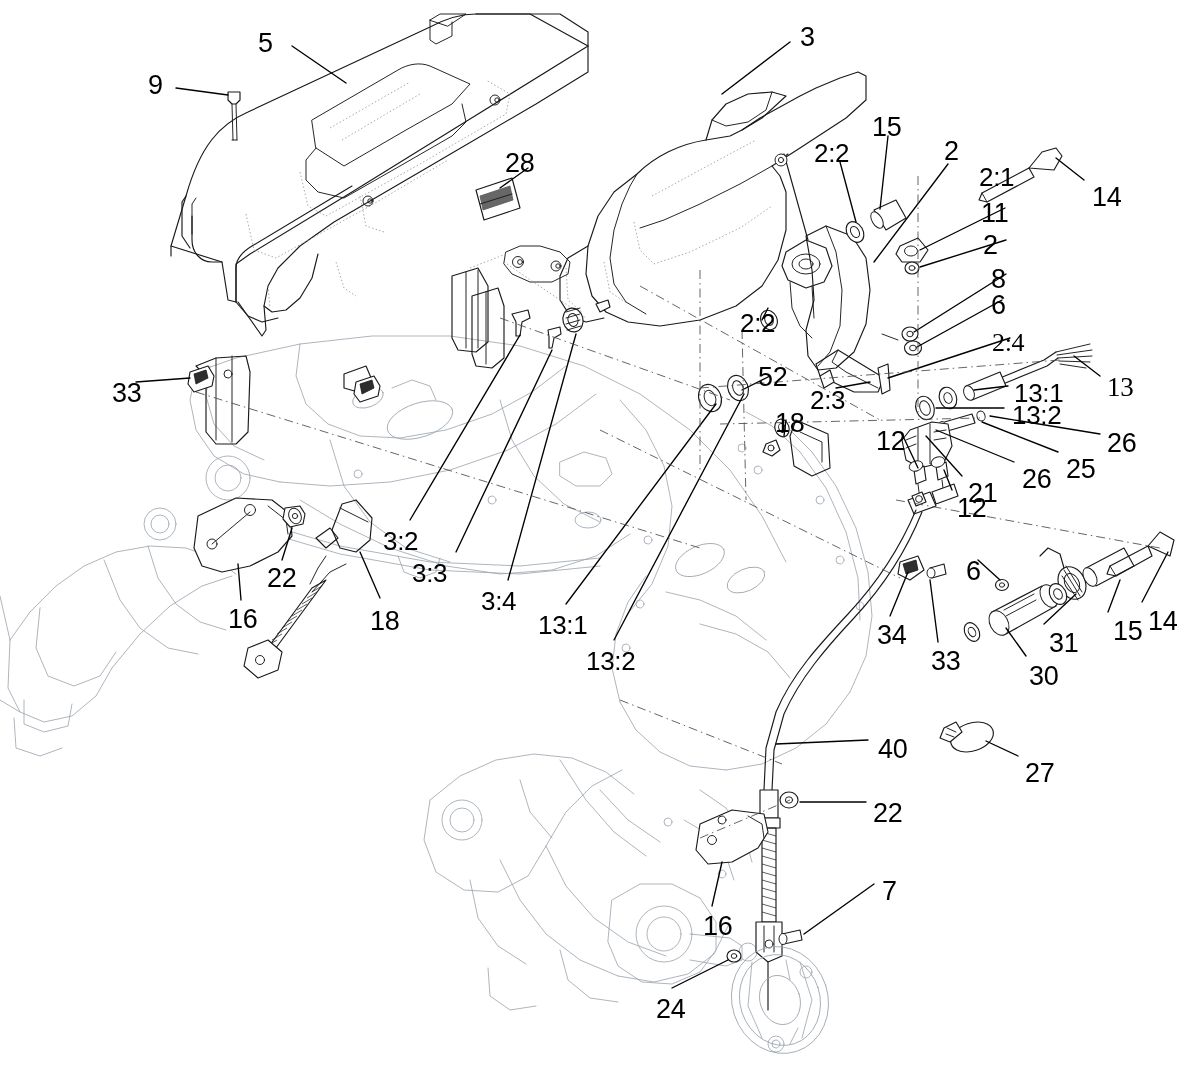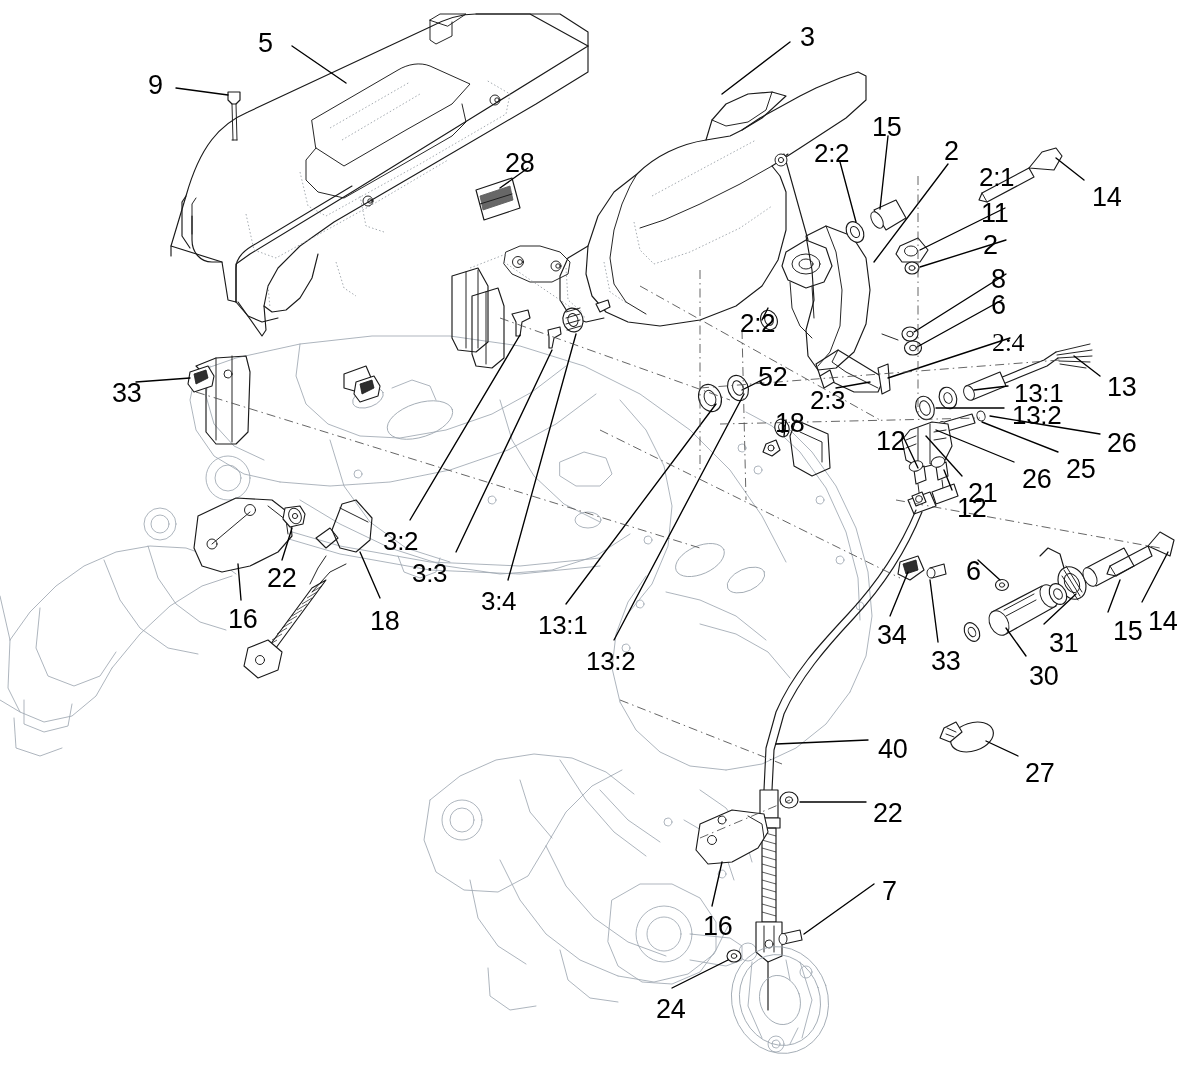--- a/index.html
+++ b/index.html
@@ -585,21 +585,21 @@
       <div class="callout" style="left: 1092px; top: 184px;">14</div>
       <div class="callout" style="left: 505px; top: 150px;">28</div>
       <div class="callout" style="left: 981px; top: 200px;">11</div>
       <div class="callout" style="left: 983px; top: 232px;">2</div>
       <div class="callout" style="left: 991px; top: 266px;">8</div>
       <div class="callout" style="left: 991px; top: 292px;">6</div>
       <div class="callout small" style="left: 740px; top: 310px;">2:2</div>
       <div class="callout small" style="left: 992px; top: 330px; font-family: Liberation Serif, serif;">2:4</div>
       <div class="callout" style="left: 758px; top: 364px;">52</div>
       <div class="callout small" style="left: 810px; top: 387px;">2:3</div>
-      <div class="callout" style="left: 1107px; top: 374px;">13</div>
+      <div class="callout" style="left: 1107px; top: 374px; font-family: Liberation Serif, serif;">13</div>
       <div class="callout small" style="left: 1014px; top: 380px;">13:1</div>
       <div class="callout" style="left: 112px; top: 380px;">33</div>
       <div class="callout small" style="left: 1012px; top: 402px;">13:2</div>
       <div class="callout" style="left: 775px; top: 410px;">18</div>
       <div class="callout" style="left: 1107px; top: 430px;">26</div>
       <div class="callout" style="left: 876px; top: 428px;">12</div>
       <div class="callout" style="left: 1066px; top: 456px;">25</div>
       <div class="callout" style="left: 1022px; top: 466px;">26</div>
       <div class="callout" style="left: 968px; top: 480px;">21</div>
       <div class="callout" style="left: 957px; top: 495px;">12</div>

